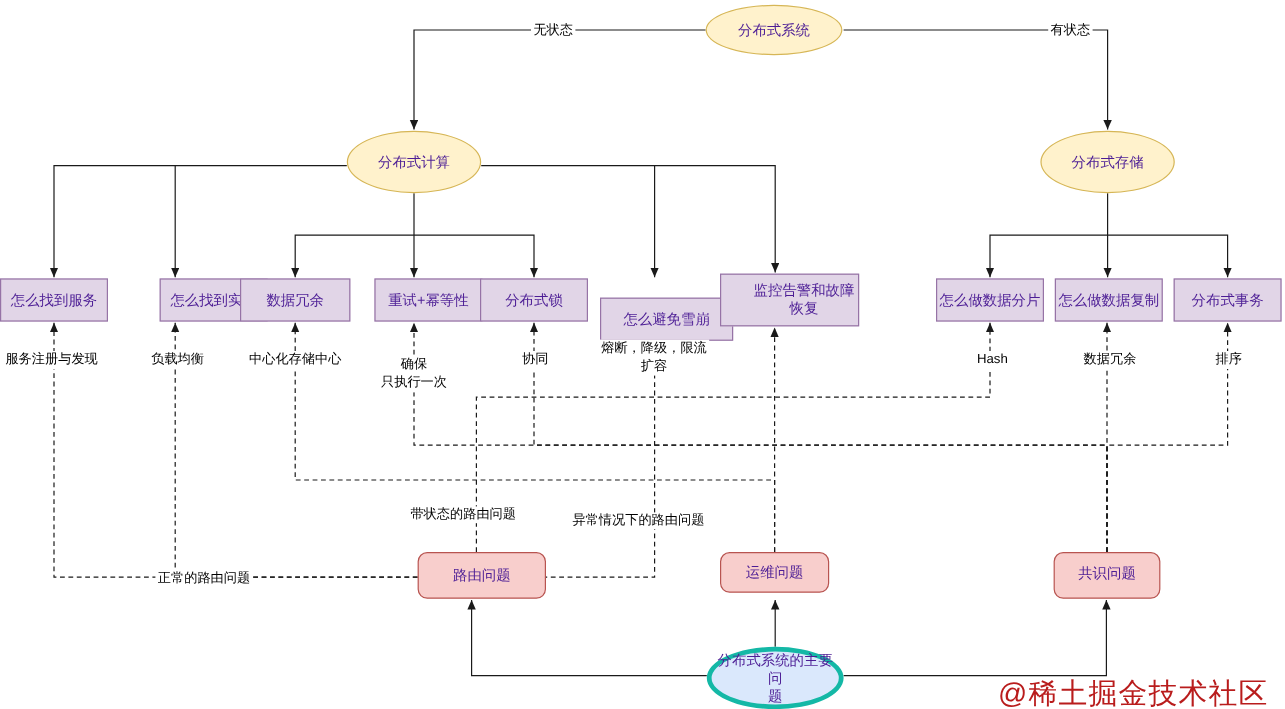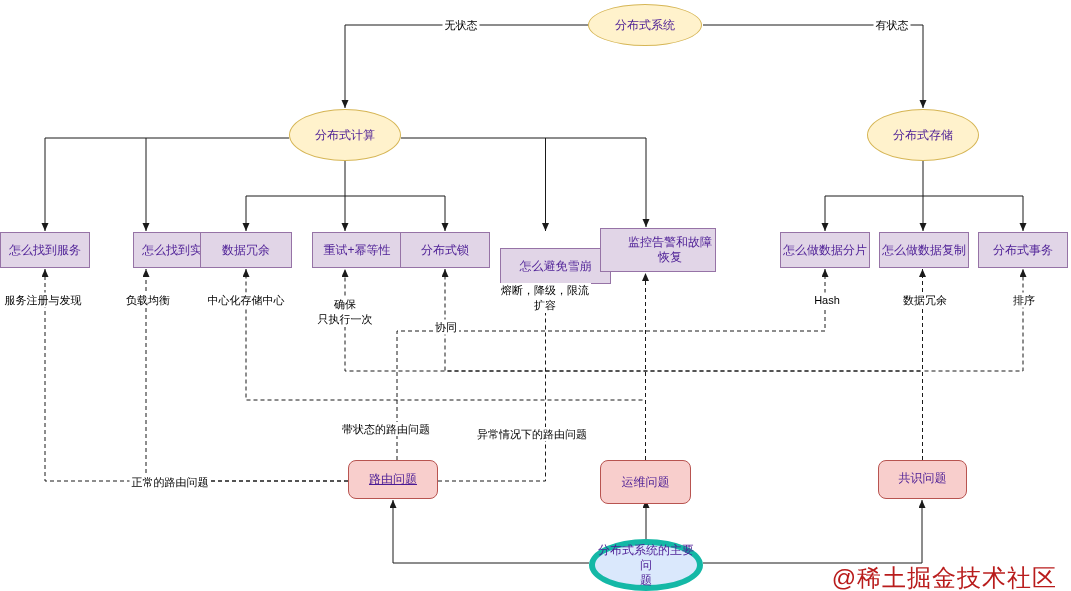--- a/index.html
+++ b/index.html
@@ -7,21 +7,21 @@
     position:relative;width:1071px;height:591px;background:#ffffff;
     font-family:"Liberation Sans","DejaVu Sans",sans-serif;overflow:hidden;
   }
   #edges-layer{position:absolute;left:0;top:0;width:1071px;height:591px;}
   .node{
     position:absolute;display:flex;align-items:center;justify-content:center;
     text-align:center;font-size:12px;line-height:15px;color:#4c1d95;
     white-space:pre-line;box-sizing:border-box;
   }
   .ellipse-yellow{background:#FFF2CC;border:1px solid #D6B656;border-radius:50%;}
-  .ellipse-blue{background:#DAE8FC;border:6px solid #14b8a6;border-radius:50%;}
+  .ellipse-blue{background:#DAE8FC;border:4px solid #14b8a6;border-radius:50%;}
   .box-purple{background:#E1D5E7;border:1px solid #9673A6;}
   .box-pink{background:#F8CECC;border:1px solid #B85450;border-radius:8px;}
   .annotation{
     position:absolute;transform:translate(-50%,-50%);font-size:11px;line-height:15px;
     color:#000;text-align:center;white-space:pre-line;background:#fff;padding:0 2px;
   }
   .edge-label{
     position:absolute;transform:translate(-50%,-50%);font-size:11px;line-height:14px;
     color:#000;text-align:center;white-space:nowrap;background:#fff;padding:0 2px;
   }
@@ -78,31 +78,31 @@
       <div class="node box-purple" style="left: 101px; top: 232px; width: 90px; height: 36px; margin-left: 32px;">怎么找到实例</div>
       <div class="node box-purple" style="left: 200px; top: 232px; width: 92px; height: 36px;">数据冗余</div>
       <div class="node box-purple" style="left: 312px; top: 232px; width: 90px; height: 36px;">重试+幂等性</div>
       <div class="node box-purple" style="left: 400px; top: 232px; width: 90px; height: 36px;">分布式锁</div>
       <div class="node box-purple" style="left: 500px; top: 248px; width: 111px; height: 36px;">怎么避免雪崩</div>
       <div class="node box-purple" style="left: 600px; top: 228px; width: 116px; height: 44px; padding-left: 24px;">监控告警和故障
 恢复</div>
       <div class="node box-purple" style="left: 780px; top: 232px; width: 90px; height: 36px;">怎么做数据分片</div>
       <div class="node box-purple" style="left: 879px; top: 232px; width: 90px; height: 36px;">怎么做数据复制</div>
       <div class="node box-purple" style="left: 978px; top: 232px; width: 90px; height: 36px;">分布式事务</div>
-      <div class="node box-pink" style="left: 348px; top: 460px; width: 90px; height: 39px; text-decoration: underline;">路由问题</div>
-      <div class="node box-pink" style="left: 600px; top: 460px; width: 91px; height: 44px;">运维问题</div>
+      <div class="node box-pink" style="left: 348px; top: 460px; width: 107px; height: 39px;">路由问题</div>
+      <div class="node box-pink" style="left: 600px; top: 460px; width: 91px; height: 34px;">运维问题</div>
       <div class="node box-pink" style="left: 878px; top: 460px; width: 89px; height: 39px; font-family: Liberation Mono, monospace;">共识问题</div>
       <div class="node ellipse-blue" style="left: 589px; top: 539px; width: 114px; height: 52px;">分布式系统的主要问
 题</div>
       <div class="annotation" style="left: 43px; top: 300px;">服务注册与发现</div>
       <div class="annotation" style="left: 148px; top: 300px; text-align: center;">负载均衡</div>
       <div class="annotation" style="left: 246px; top: 300px;">中心化存储中心</div>
       <div class="annotation" style="left: 345px; top: 300px; margin-top: 12px;">确保
 只执行一次</div>
-      <div class="annotation" style="left: 446px; top: 300px; margin-top: 27px;">协同</div>
+      <div class="annotation" style="left: 446px; top: 300px;">协同</div>
       <div class="annotation" style="left: 545px; top: 298px;">熔断，降级，限流
 扩容</div>
       <div class="annotation" style="left: 827px; top: 300px;">Hash</div>
       <div class="annotation" style="left: 925px; top: 300px;">数据冗余</div>
       <div class="annotation" style="left: 1024px; top: 300px;">排序</div>
       <div class="edge-label" style="left: 461px; top: 25px;">无状态</div>
       <div class="edge-label" style="left: 892px; top: 25px;">有状态</div>
       <div class="edge-label" style="left: 170px; top: 482px;">正常的路由问题</div>
       <div class="edge-label" style="left: 386px; top: 429px;">带状态的路由问题</div>
       <div class="edge-label" style="left: 532px; top: 434px;">异常情况下的路由问题</div>

